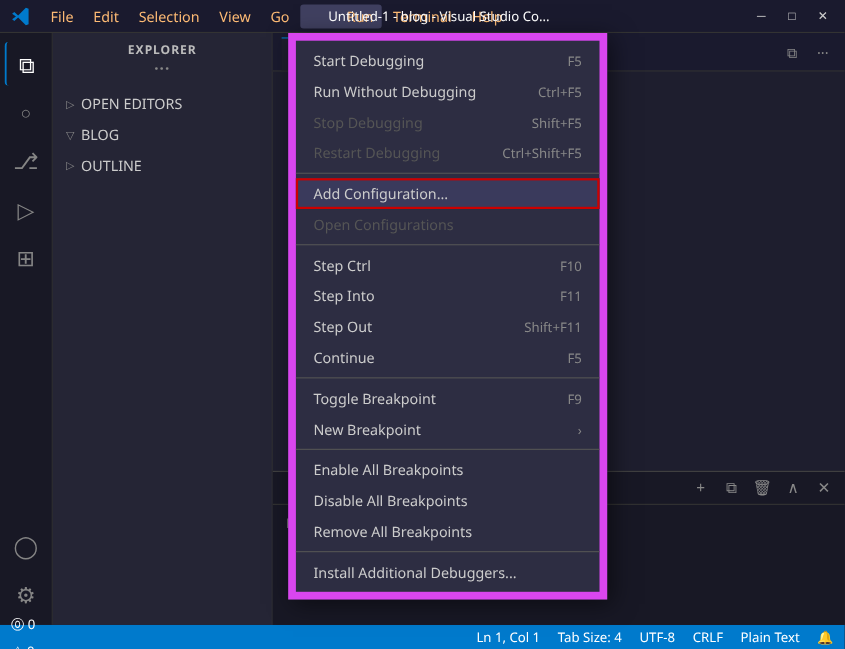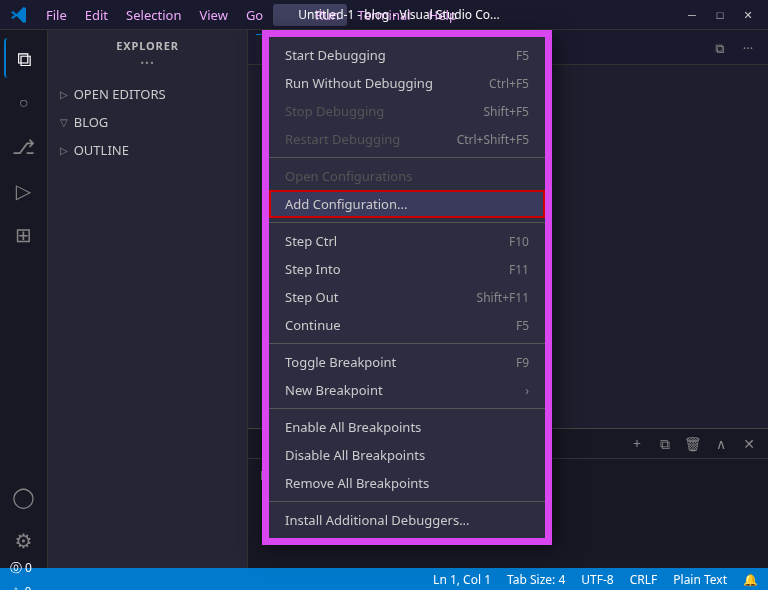--- a/index.html
+++ b/index.html
@@ -26,21 +26,21 @@
     }
     .title-bar-menus {
       display: flex;
       gap: 2px;
       flex: 1;
     }
     .menu-item {
       padding: 2px 8px;
       border-radius: 3px;
       cursor: pointer;
-      color: #f0abfc;
+      color: #fdba74;
       font-size: 13px;
     }
     .menu-item:hover, .menu-item.active {
       background: #404060;
     }
     .menu-item.active {
       background: #404060;
       padding-left: 42px;
     }
     .title-center {
@@ -439,26 +439,26 @@
       <span>Stop Debugging</span>
       <span class="menu-entry-shortcut">Shift+F5</span>
     </div>
 
     <div class="menu-entry disabled">
       <span>Restart Debugging</span>
       <span class="menu-entry-shortcut">Ctrl+Shift+F5</span>
     </div>
     <div class="menu-separator"></div>
 
+    <div class="menu-entry highlighted">
+      <span>Add Configuration...</span>
+    </div>
+
     <div class="menu-entry disabled">
       <span>Open Configurations</span>
-    </div>
-
-    <div class="menu-entry highlighted">
-      <span>Add Configuration...</span>
     </div>
     <div class="menu-separator"></div>
 
     <div class="menu-entry">
       <span>Step Ctrl</span>
       <span class="menu-entry-shortcut">F10</span>
     </div>
 
     <div class="menu-entry">
       <span>Step Into</span>

